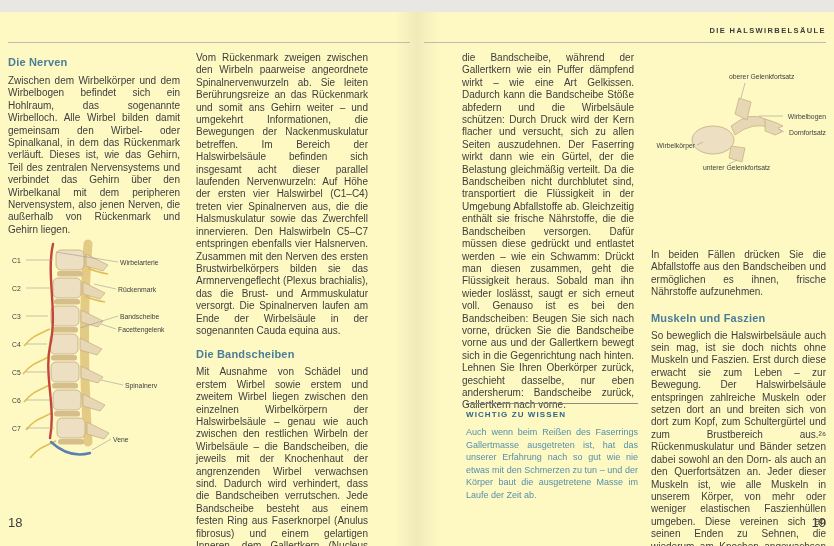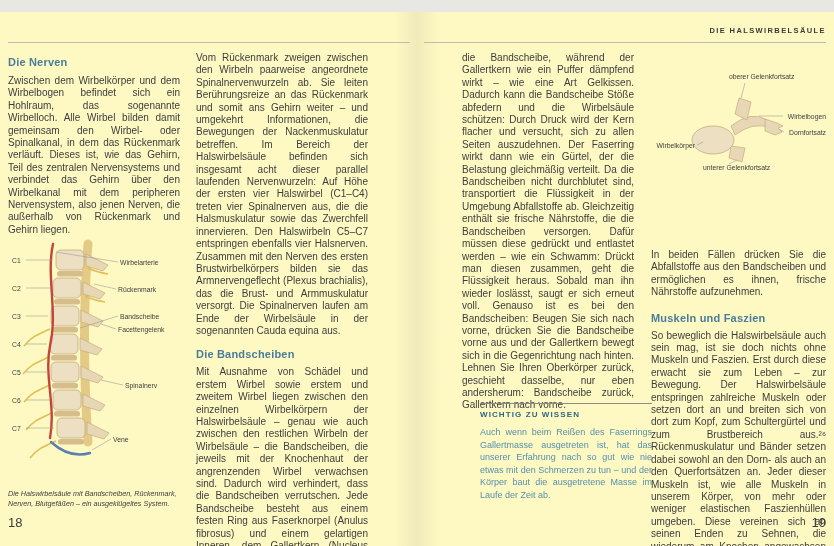--- a/index.html
+++ b/index.html
@@ -106,34 +106,33 @@
     <line class="fig-line" x1="119" y1="149" x2="97" y2="144"></line>
     <line class="fig-line" x1="107" y1="203" x2="88" y2="214"></line>
     <text class="fig-label" x="116" y="29">Wirbelarterie</text>
     <text class="fig-label" x="114" y="56">Rückenmark</text>
     <text class="fig-label" x="116" y="83">Bandscheibe</text>
     <text class="fig-label" x="114" y="96">Facettengelenk</text>
     <text class="fig-label" x="121" y="152">Spinalnerv</text>
     <text class="fig-label" x="109" y="206">Vene</text>
   </svg>
 
-  <p class="abs caption" style="left:8px;top:477px;width:176px">Die Halswirbelsäule mit Bandscheiben, Rückenmark, Nerven, Blutgefäßen – ein ausgeklügeltes System.</p>
   <div class="abs page-num" style="left:8px;top:503px">18</div>
 
   <div class="abs col" style="left:196px;top:40px">
     <p class="body-text">Vom Rückenmark zweigen zwischen den Wirbeln paarweise angeordnete Spinalnervenwurzeln ab. Sie leiten Berührungsreize an das Rückenmark und somit ans Gehirn weiter – und umgekehrt Informationen, die Bewegungen der Nackenmuskulatur betreffen. Im Bereich der Halswirbelsäule befinden sich insgesamt acht dieser parallel laufenden Nervenwurzeln: Auf Höhe der ersten vier Halswirbel (C1–C4) treten vier Spinalnerven aus, die die Halsmuskulatur sowie das Zwerchfell innervieren. Den Halswirbeln C5–C7 entspringen ebenfalls vier Halsnerven. Zusammen mit den Nerven des ersten Brustwirbelkörpers bilden sie das Armnervengeflecht (Plexus brachialis), das die Brust- und Armmuskulatur versorgt. Die Spinalnerven laufen am Ende der Wirbelsäule in der sogenannten Cauda equina aus.</p>
     <h2 class="heading" style="margin:11px 0 6px">Die Bandscheiben</h2>
     <p class="body-text">Mit Ausnahme von Schädel und erstem Wirbel sowie erstem und zweitem Wirbel liegen zwischen den einzelnen Wirbelkörpern der Halswirbelsäule – genau wie auch zwischen den restlichen Wirbeln der Wirbelsäule – die Bandscheiben, die jeweils mit der Knochenhaut der angrenzenden Wirbel verwachsen sind. Dadurch wird verhindert, dass die Bandscheiben verrutschen. Jede Bandscheibe besteht aus einem festen Ring aus Faserknorpel (Anulus fibrosus) und einem gelartigen Inneren, dem Gallertkern (Nucleus pulposus). Der Faserring stabilisiert</p>
   </div>
 
   <div class="abs col" style="left:462px;top:40px">
     <p class="body-text">die Bandscheibe, während der Gallertkern wie ein Puffer dämpfend wirkt – wie eine Art Gelkissen. Dadurch kann die Bandscheibe Stöße abfedern und die Wirbelsäule schützen: Durch Druck wird der Kern flacher und versucht, sich zu allen Seiten auszudehnen. Der Faserring wirkt dann wie ein Gürtel, der die Belastung gleichmäßig verteilt. Da die Bandscheiben nicht durchblutet sind, transportiert die Flüssigkeit in der Umgebung Abfallstoffe ab. Gleichzeitig enthält sie frische Nährstoffe, die die Bandscheiben versorgen. Dafür müssen diese gedrückt und entlastet werden – wie ein Schwamm: Drückt man diesen zusammen, geht die Flüssigkeit heraus. Sobald man ihn wieder loslässt, saugt er sich erneut voll. Genauso ist es bei den Bandscheiben: Beugen Sie sich nach vorne, drücken Sie die Bandscheibe vorne aus und der Gallertkern bewegt sich in die Gegenrichtung nach hinten. Lehnen Sie Ihren Oberkörper zurück, geschieht dasselbe, nur eben andersherum: Bandscheibe zurück, Gallertkern nach vorne.</p>
   </div>
 
-  <div class="abs" style="left:480px;top:391px;width:172px">
+  <div class="abs" style="left:466px;top:391px;width:172px">
     <div class="infobox-rule"></div>
     <div class="infobox-title">WICHTIG ZU WISSEN</div>
     <p class="infobox-body">Auch wenn beim Reißen des Faserrings Gallertmasse ausgetreten ist, hat das unserer Erfahrung nach so gut wie nie etwas mit den Schmerzen zu tun – und der Körper baut die ausgetretene Masse im Laufe der Zeit ab.</p>
   </div>
 
   <svg class="abs" style="left:651px;top:52px" width="175" height="112" viewBox="0 0 175 112">
 
     <path class="bone2" d="M 80,62 Q 100,46 116,56 L 120,64 Q 102,57 84,71 Z"></path>
 
     <polygon class="bone2" points="88,34 100,38 96,56 84,50"></polygon>

